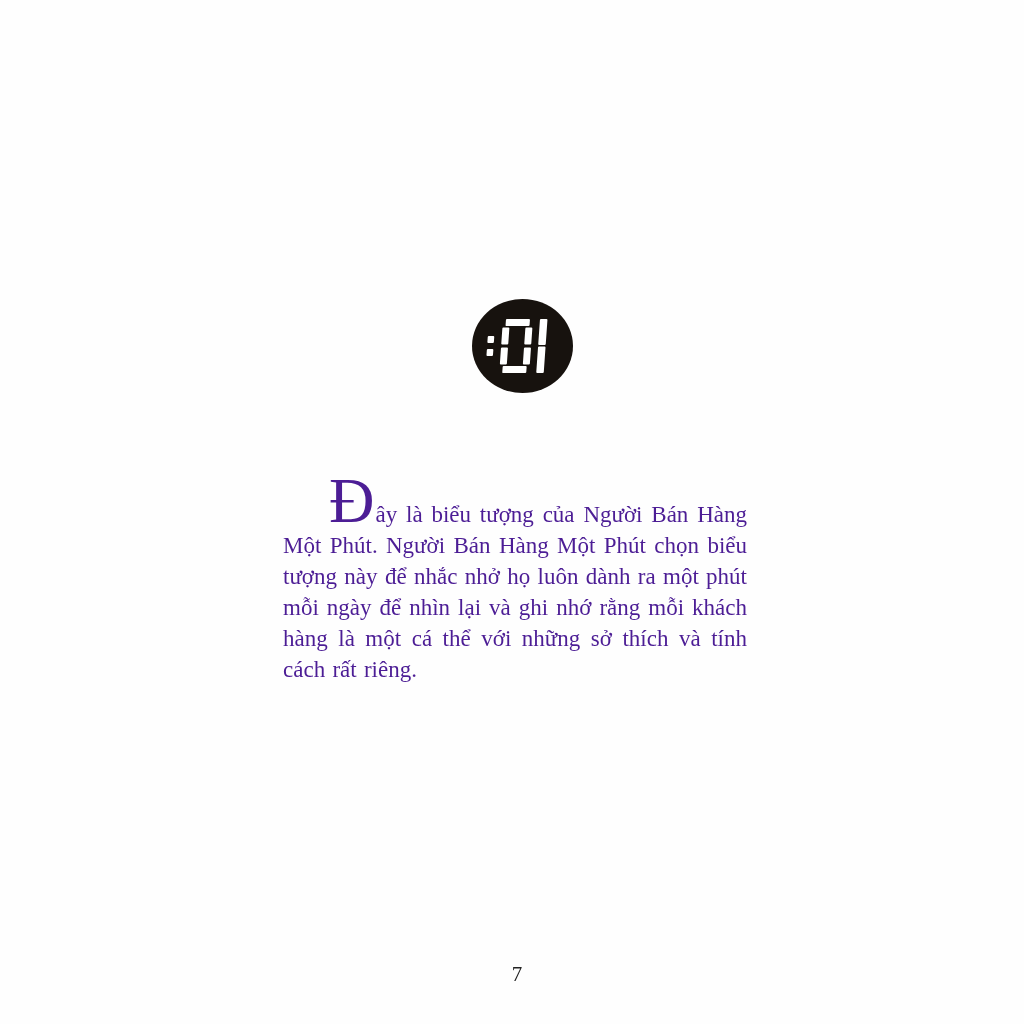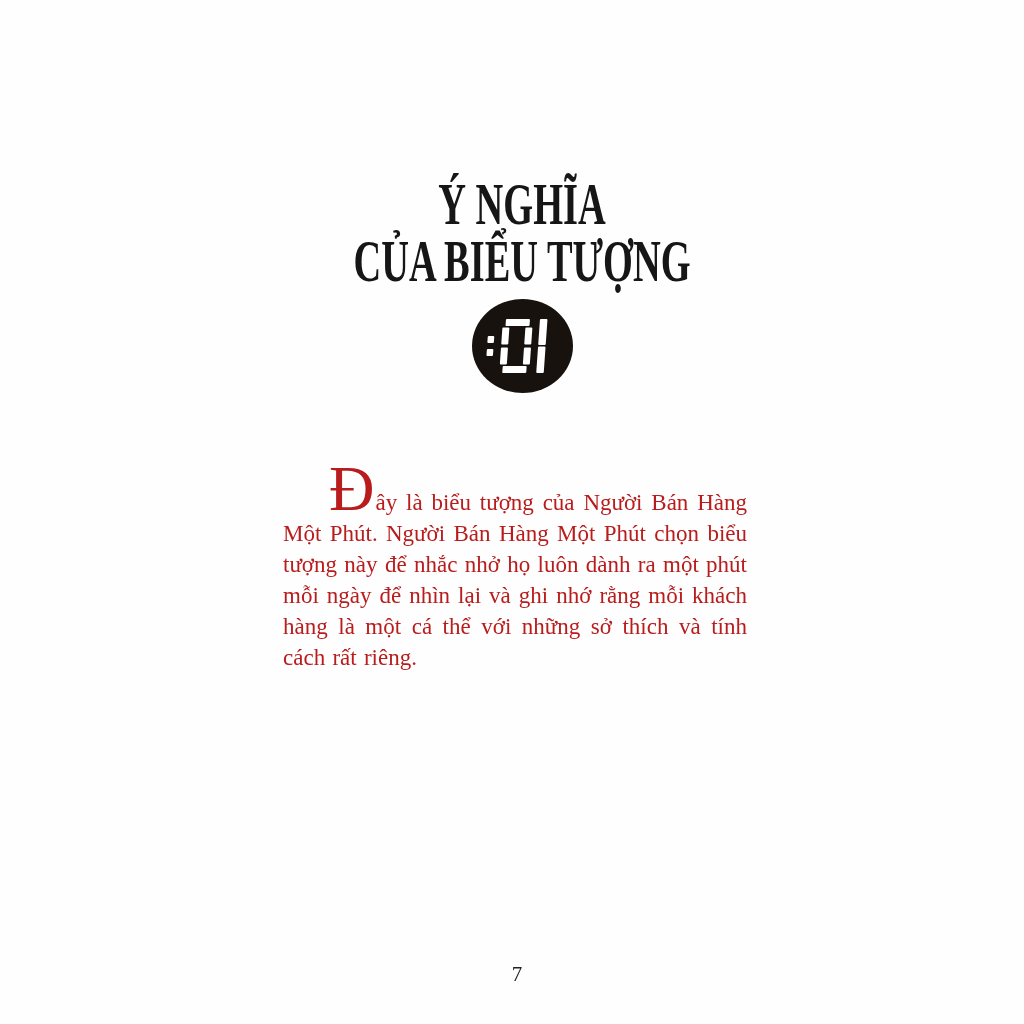--- a/index.html
+++ b/index.html
@@ -50,27 +50,27 @@
   }
   .clock-badge svg {
     position: absolute;
     left: 13px;
     top: 20px;
   }
   
   .body-paragraph {
     position: absolute;
     left: 283px;
-    top: 464px;
+    top: 476px;
     width: 464px;
     font-size: 23px;
     line-height: 31px;
     text-align: justify;
     text-indent: 46px;
-    color: #b91c1c;
+    color: #4c1d95;
     word-spacing: 1.5px;
   }
   .drop-cap {
     font-size: 63px;
     line-height: 0;
     letter-spacing: 1px;
   }
   
   .folio {
     position: absolute;
@@ -80,24 +80,20 @@
     text-align: center;
     font-size: 21px;
     color: #222;
   }
 </style>
 </head>
 <body>
 
 <div class="page">
 
-  <h1 class="chapter-title">
-    <span class="tline">Ý NGHĨA</span>
-    <span class="tline">CỦA BIỂU TƯỢNG</span>
-  </h1>
 
   <div class="clock-badge" role="img" aria-label=":01">
 
     <svg width="70" height="54" viewBox="0 0 70 54">
       <g fill="#ffffff" transform="translate(4,0) skewX(-4)">
 
         <rect x="0" y="17" width="6.5" height="7" rx="1"></rect>
         <rect x="0" y="30" width="6.5" height="7" rx="1"></rect>
 
         <rect x="17" y="0" width="24" height="7" rx="1"></rect>

